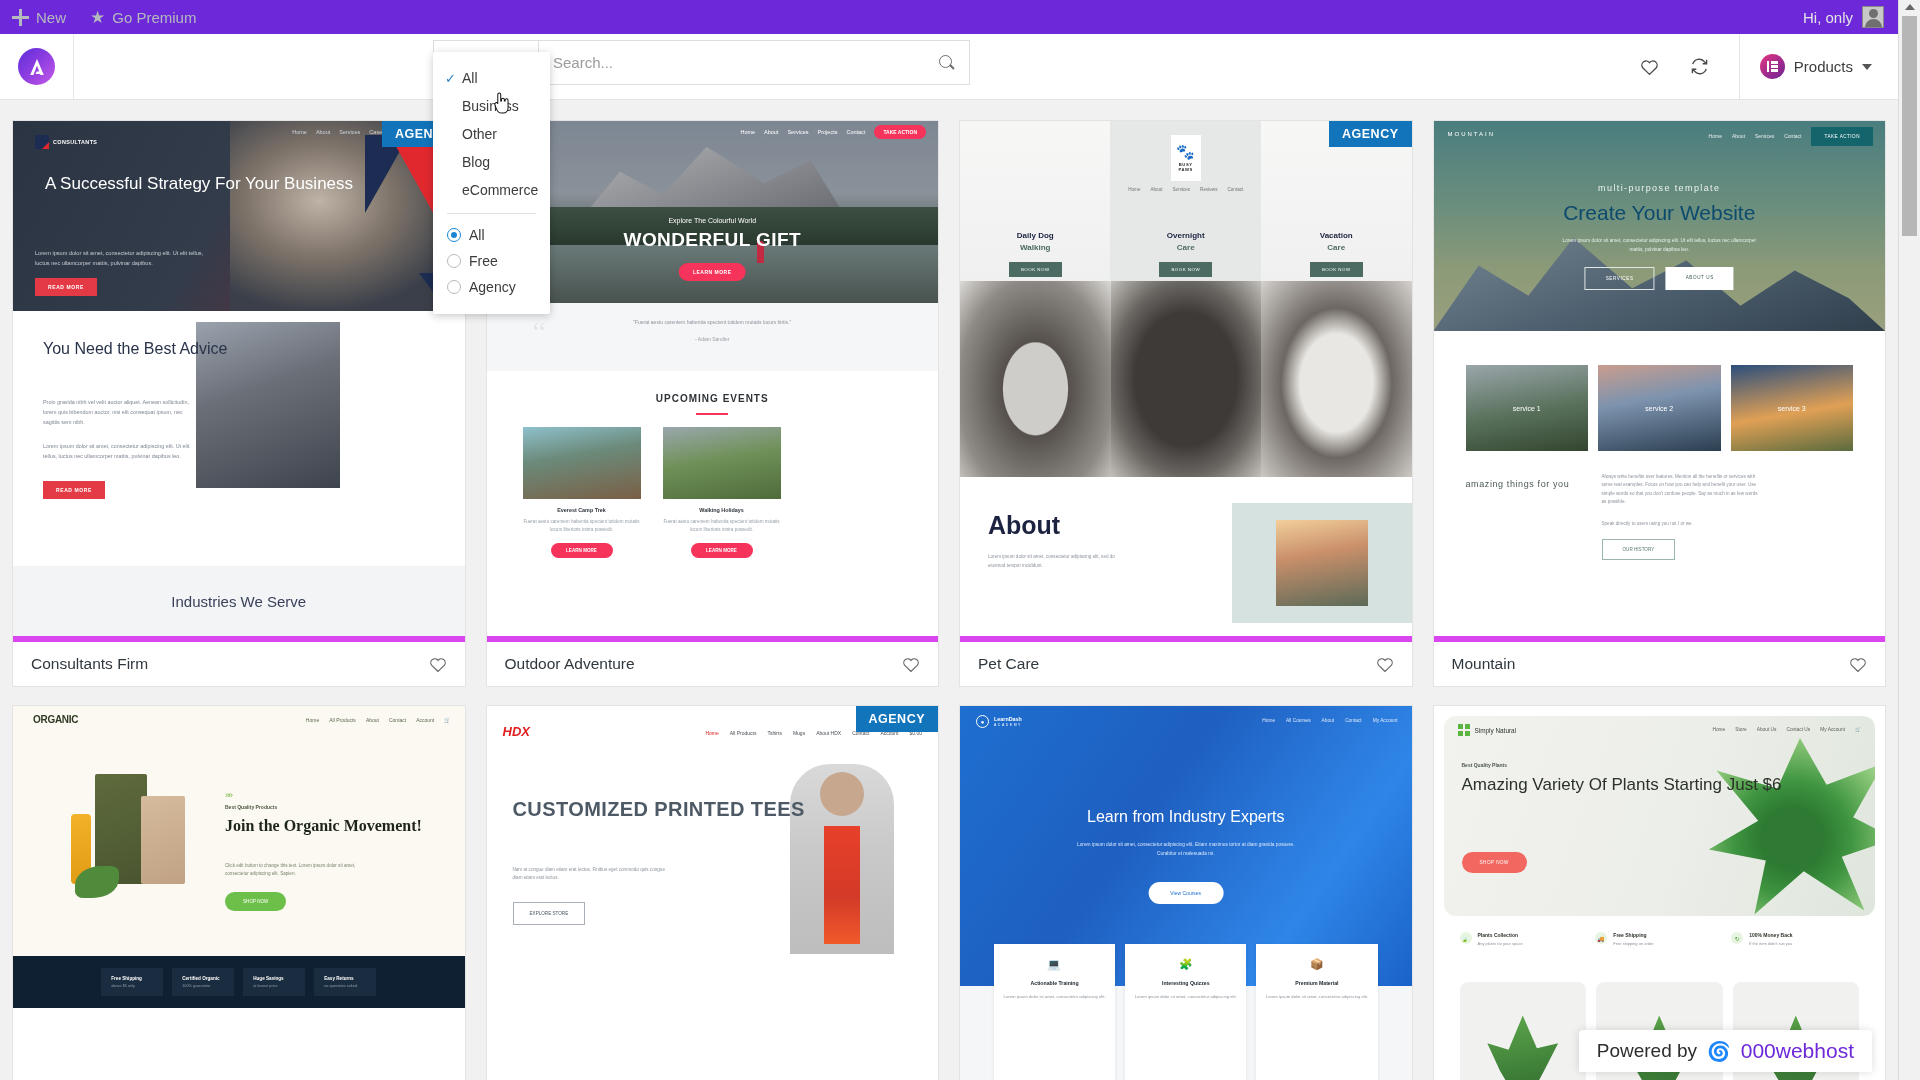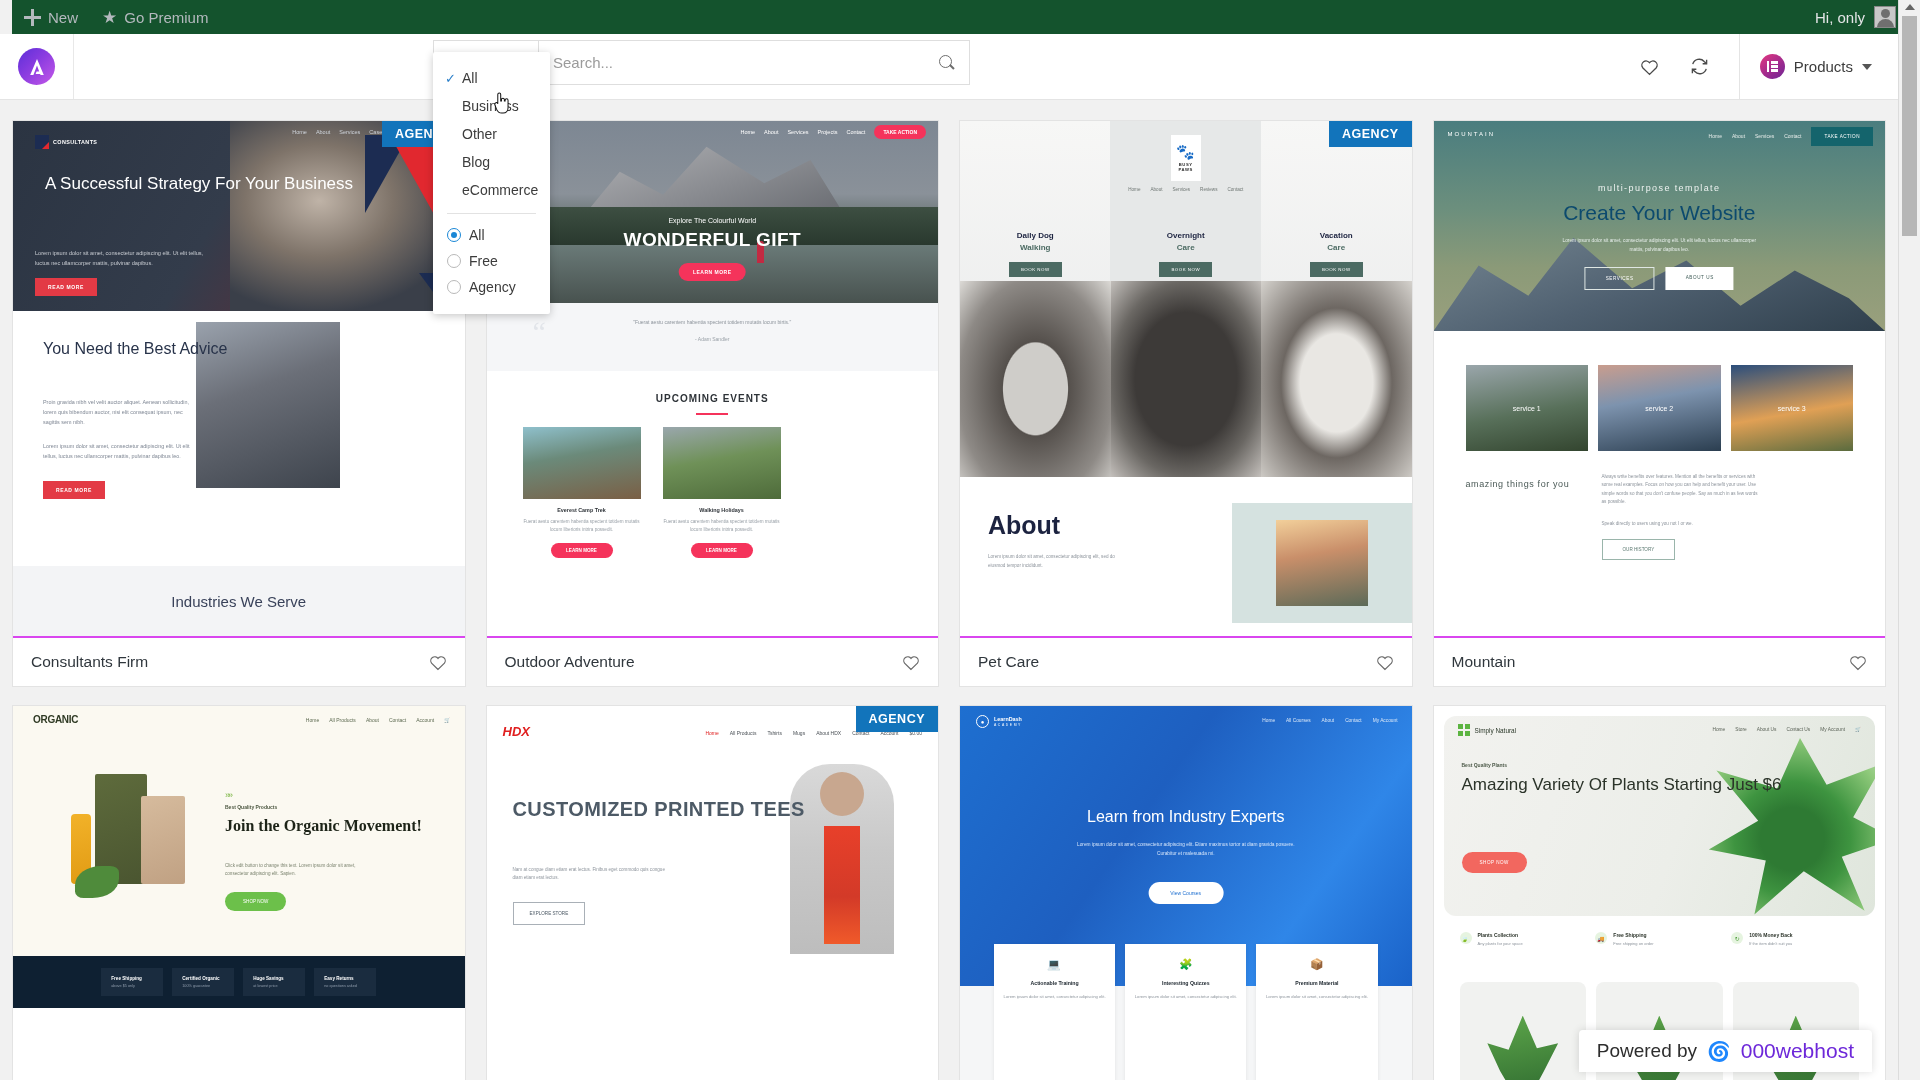--- a/index.html
+++ b/index.html
@@ -5,22 +5,22 @@
   * { box-sizing: border-box; margin: 0; padding: 0; }
   html, body {
     width: 1920px; height: 1080px;
     font-family: "Liberation Sans", sans-serif;
     background: #f1f1f1; overflow: hidden;
   }
 
   
   .wp-adminbar {
     position: absolute; top: 0; left: 0; width: 1898px; height: 34px;
-    background: #14532d; color: #b4b9be; display: flex; align-items: center;
-    font-size: 15px; z-index: 80; margin-left: 12px;
+    background: #6d28d9; color: #b4b9be; display: flex; align-items: center;
+    font-size: 15px; z-index: 80;
   }
   .ab-item {
     display: flex; align-items: center; gap: 7px;
     padding: 0 12px; height: 34px; color: #b4b9be; white-space: nowrap;
   }
   .ab-plus {
     display:inline-block; width:17px; height:17px; position:relative;
   }
   .ab-plus:before, .ab-plus:after {
     content:""; position:absolute; background:#b4b9be;
@@ -174,21 +174,21 @@
     display:flex; flex-direction: column; height: 567px; overflow: hidden;
   }
   .card.row2 { height: 430px; }
   .thumb { position: relative; flex: 1; overflow: hidden; background:#fff; }
   .badge {
     position: absolute; right: 0; top: 0; z-index: 9;
     background: #1274bb; color: #fff; font-size: 12.5px; font-weight: bold;
     letter-spacing: .5px; padding: 6px 13px;
   }
   .card-foot {
-    height: 50px; border-top: 2px solid #d946ef; display:flex; align-items:center;
+    height: 50px; border-top: 6px solid #d946ef; display:flex; align-items:center;
     justify-content: space-between; padding: 0 18px; flex: 0 0 auto;
   }
   .card-title { font-size: 15.5px; color: #30373d; }
   .fav-ic { width:18px; height:17px; cursor:pointer; }
 
   
   .mini { position:absolute; inset:0; font-size:6px; color:#fff; }
   .mini .nav { position:absolute; top:0; left:0; right:0; height:22px; display:flex;
                align-items:center; justify-content:flex-end; gap:9px; padding:0 12px; font-size:5.5px; }
 

